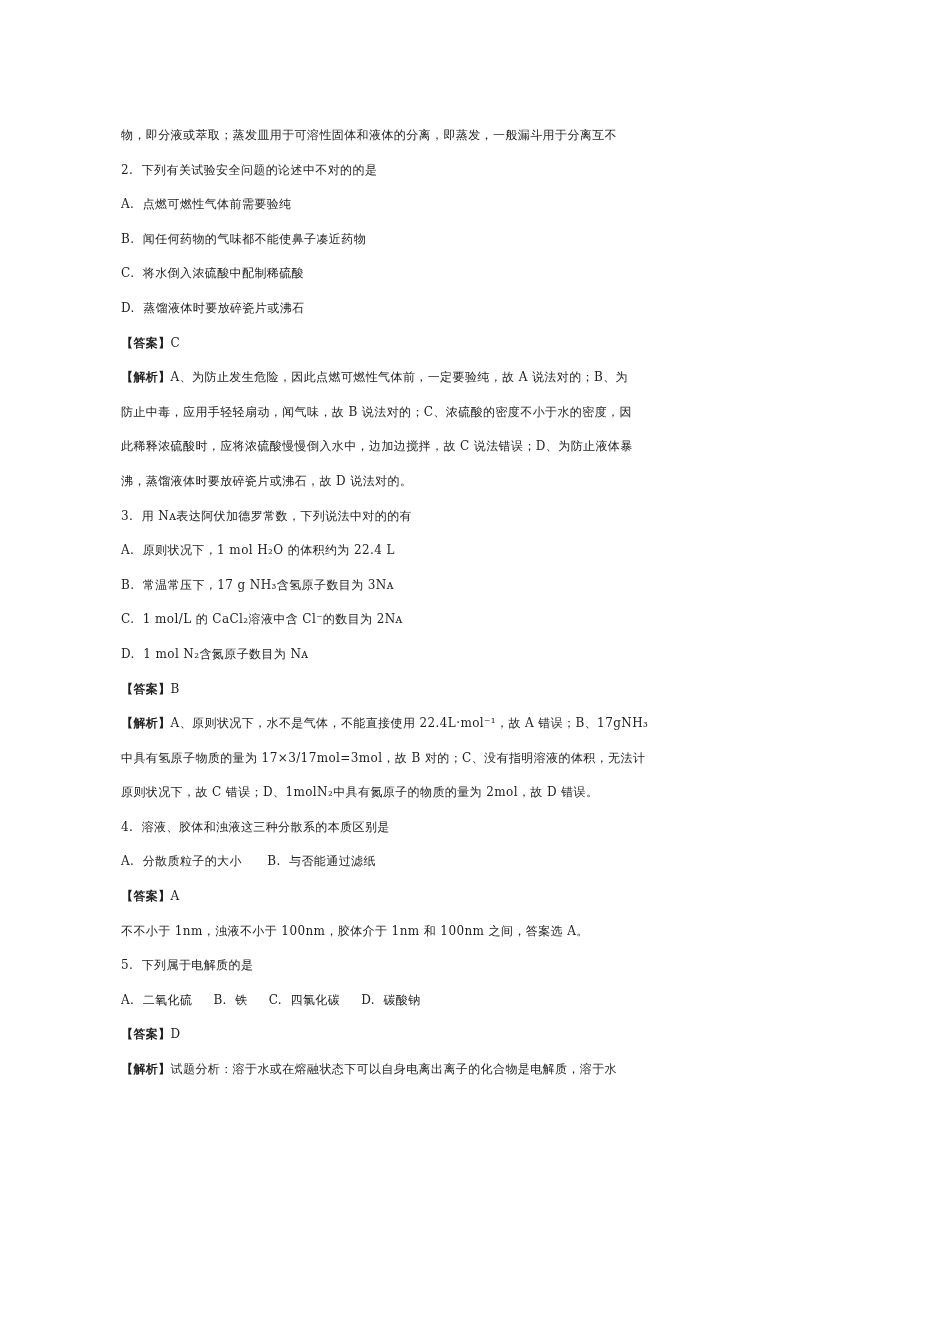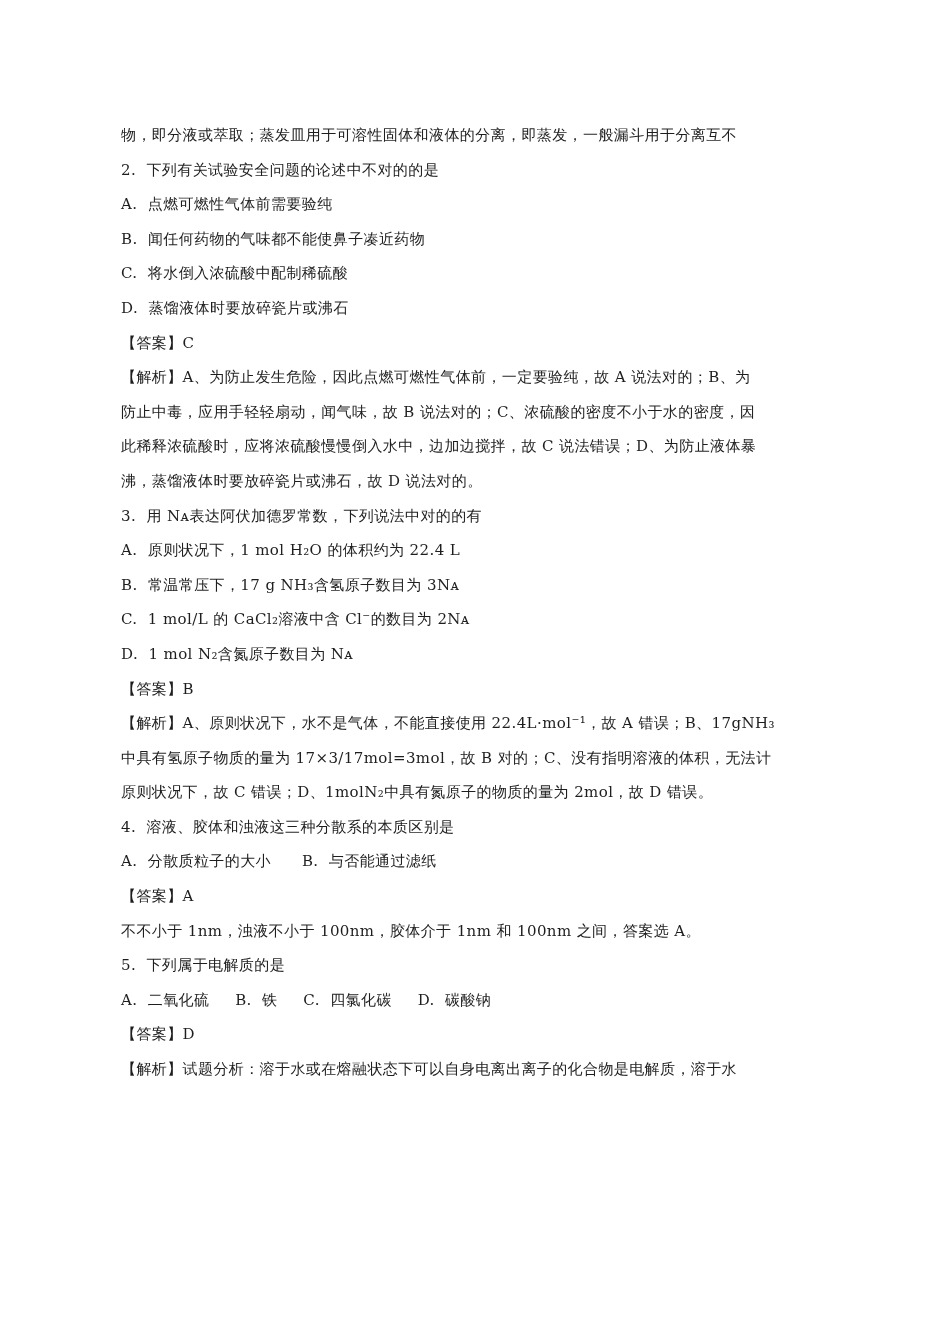--- a/index.html
+++ b/index.html
@@ -11,31 +11,31 @@
     width: 950px;
     height: 1344px;
     overflow: hidden;
   }
   .doc {
     box-sizing: border-box;
     width: 950px;
     height: 1104px;
     padding: 118px 50px 0 121px;
     font-family: "DejaVu Serif", "Liberation Serif", serif;
-    font-size: 15px;
+    font-size: 12px;
     color: #1e1e1e;
     letter-spacing: 0.4px;
   }
   .line {
     height: 34.6px;
     line-height: 34.6px;
     white-space: pre;
   }
   .b {
-    font-weight: normal;
+    font-weight: bold;
   }
 </style>
 </head>
 <body>
 
 <div class="doc">
 
   <div class="line">物，即分液或萃取；蒸发皿用于可溶性固体和液体的分离，即蒸发，一般漏斗用于分离互不</div>
 
   <div class="line">2.  下列有关试验安全问题的论述中不对的的是</div>

